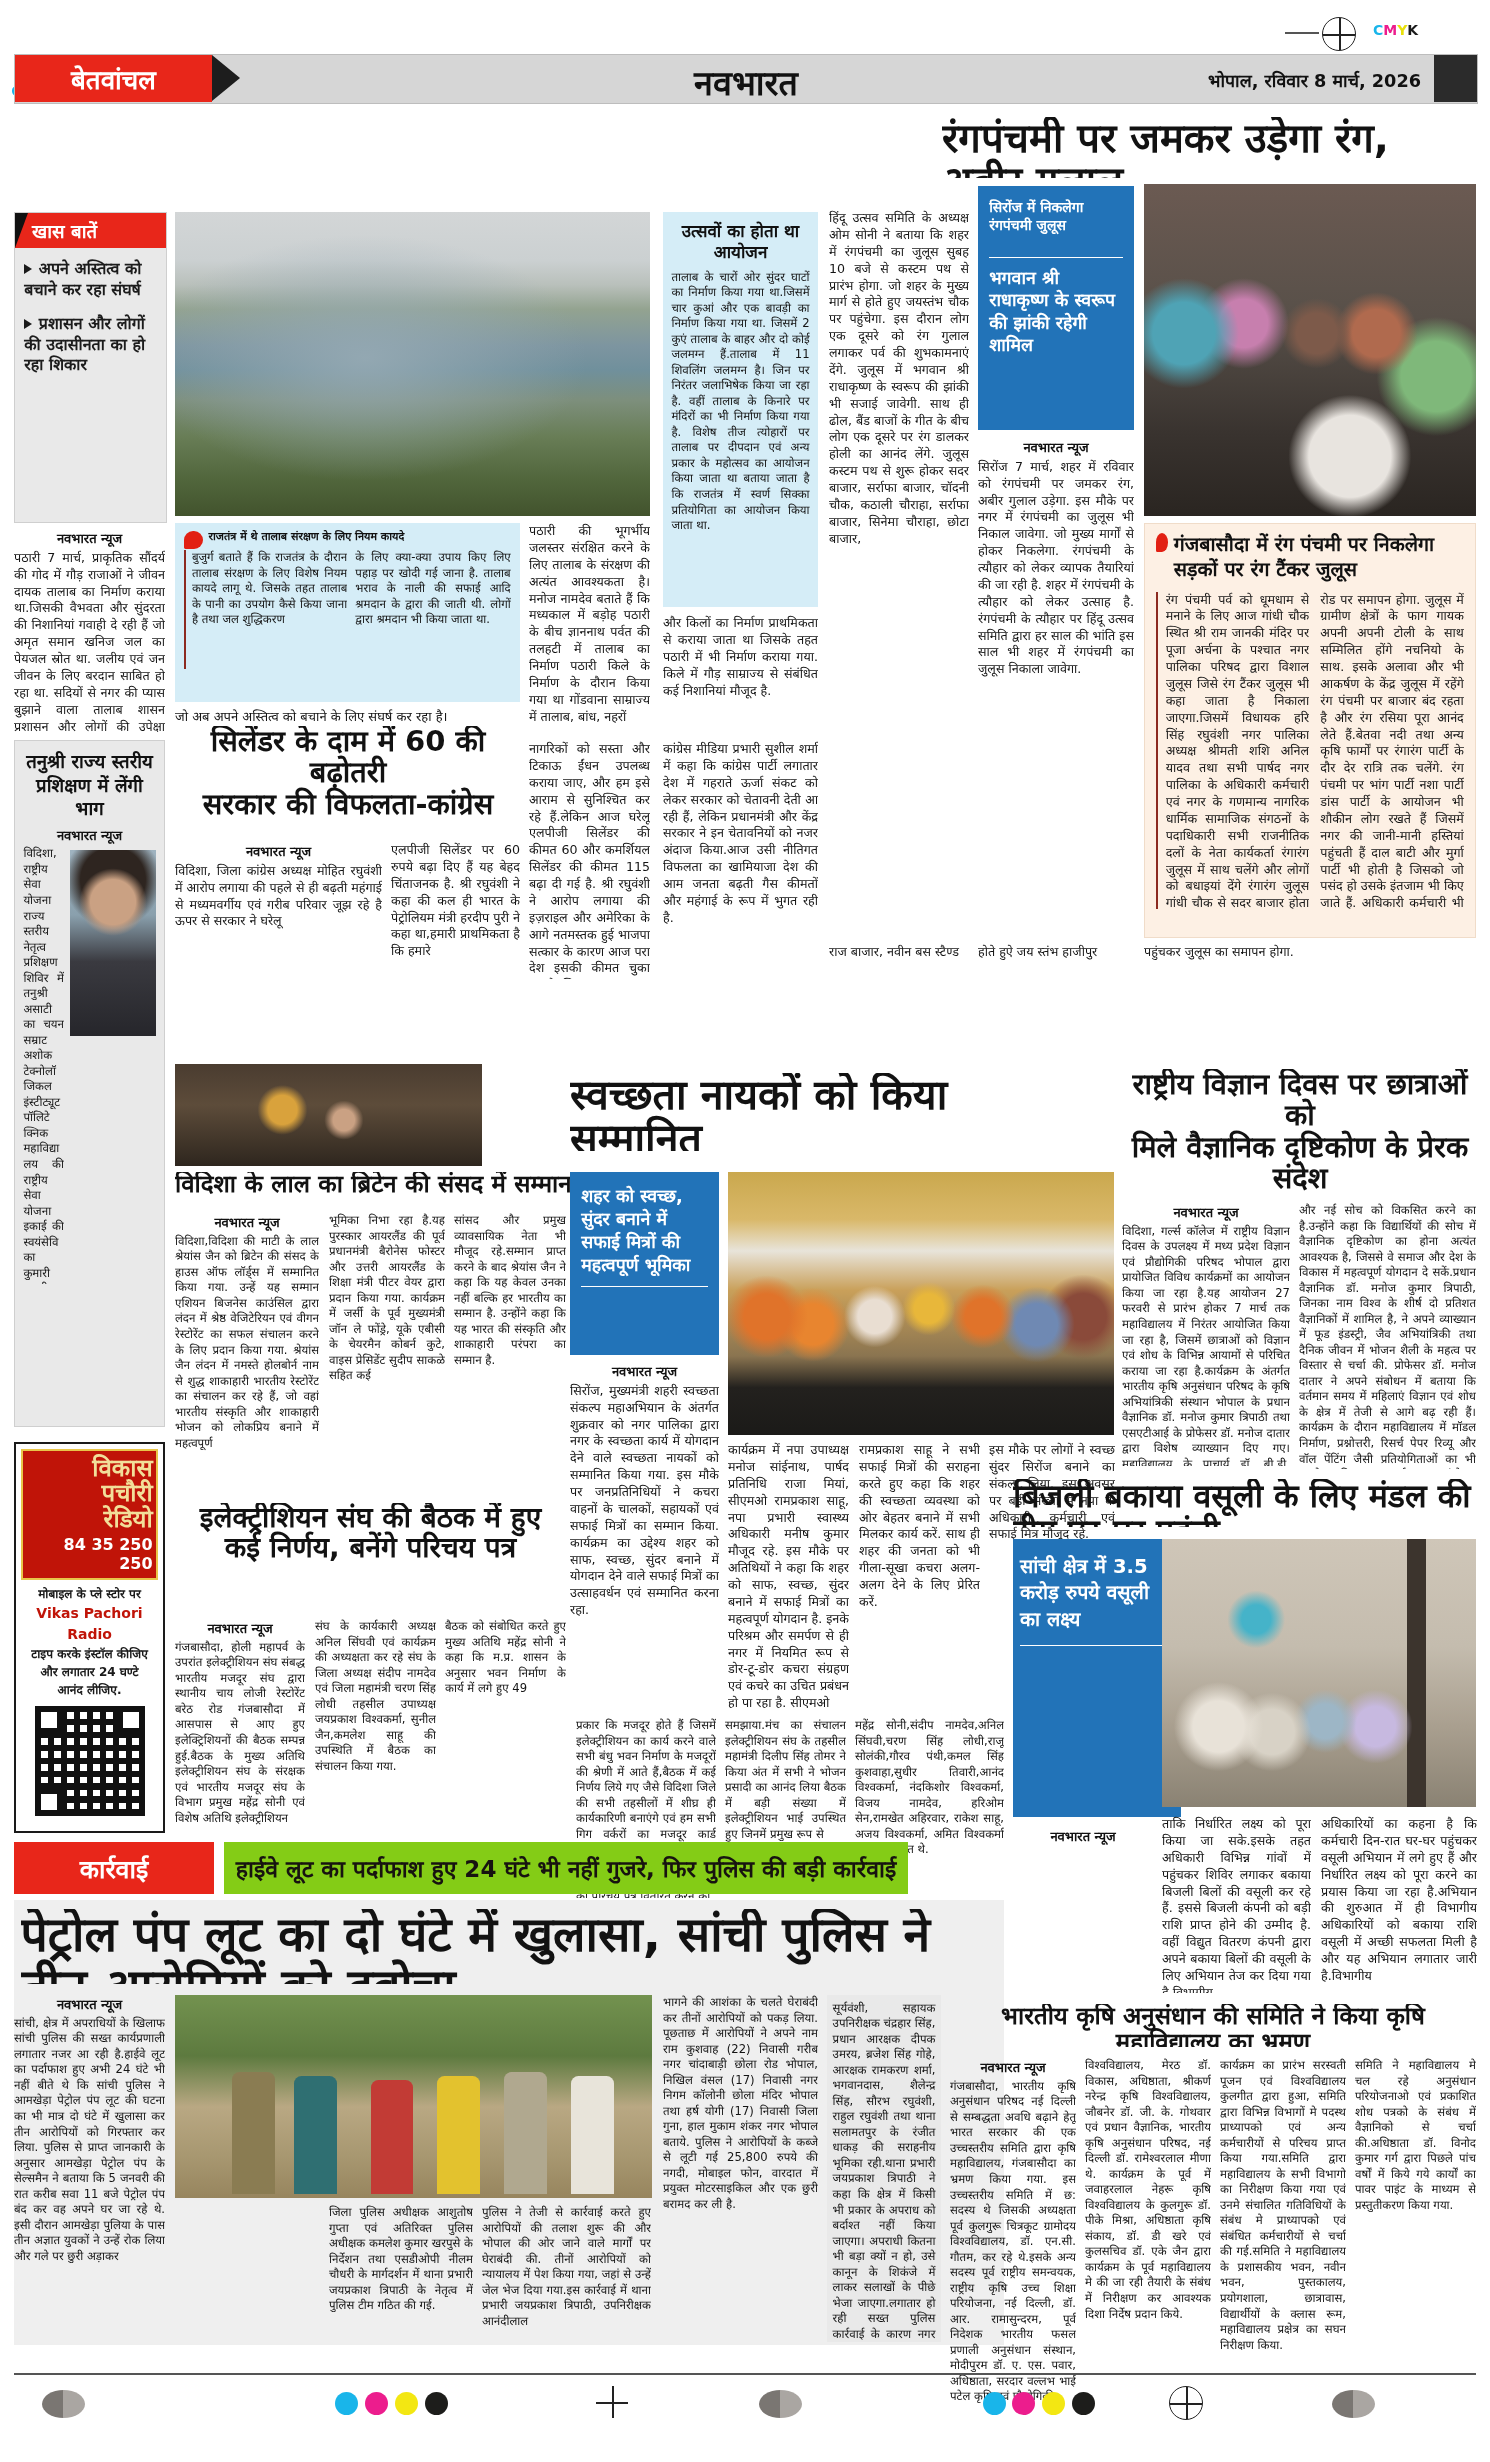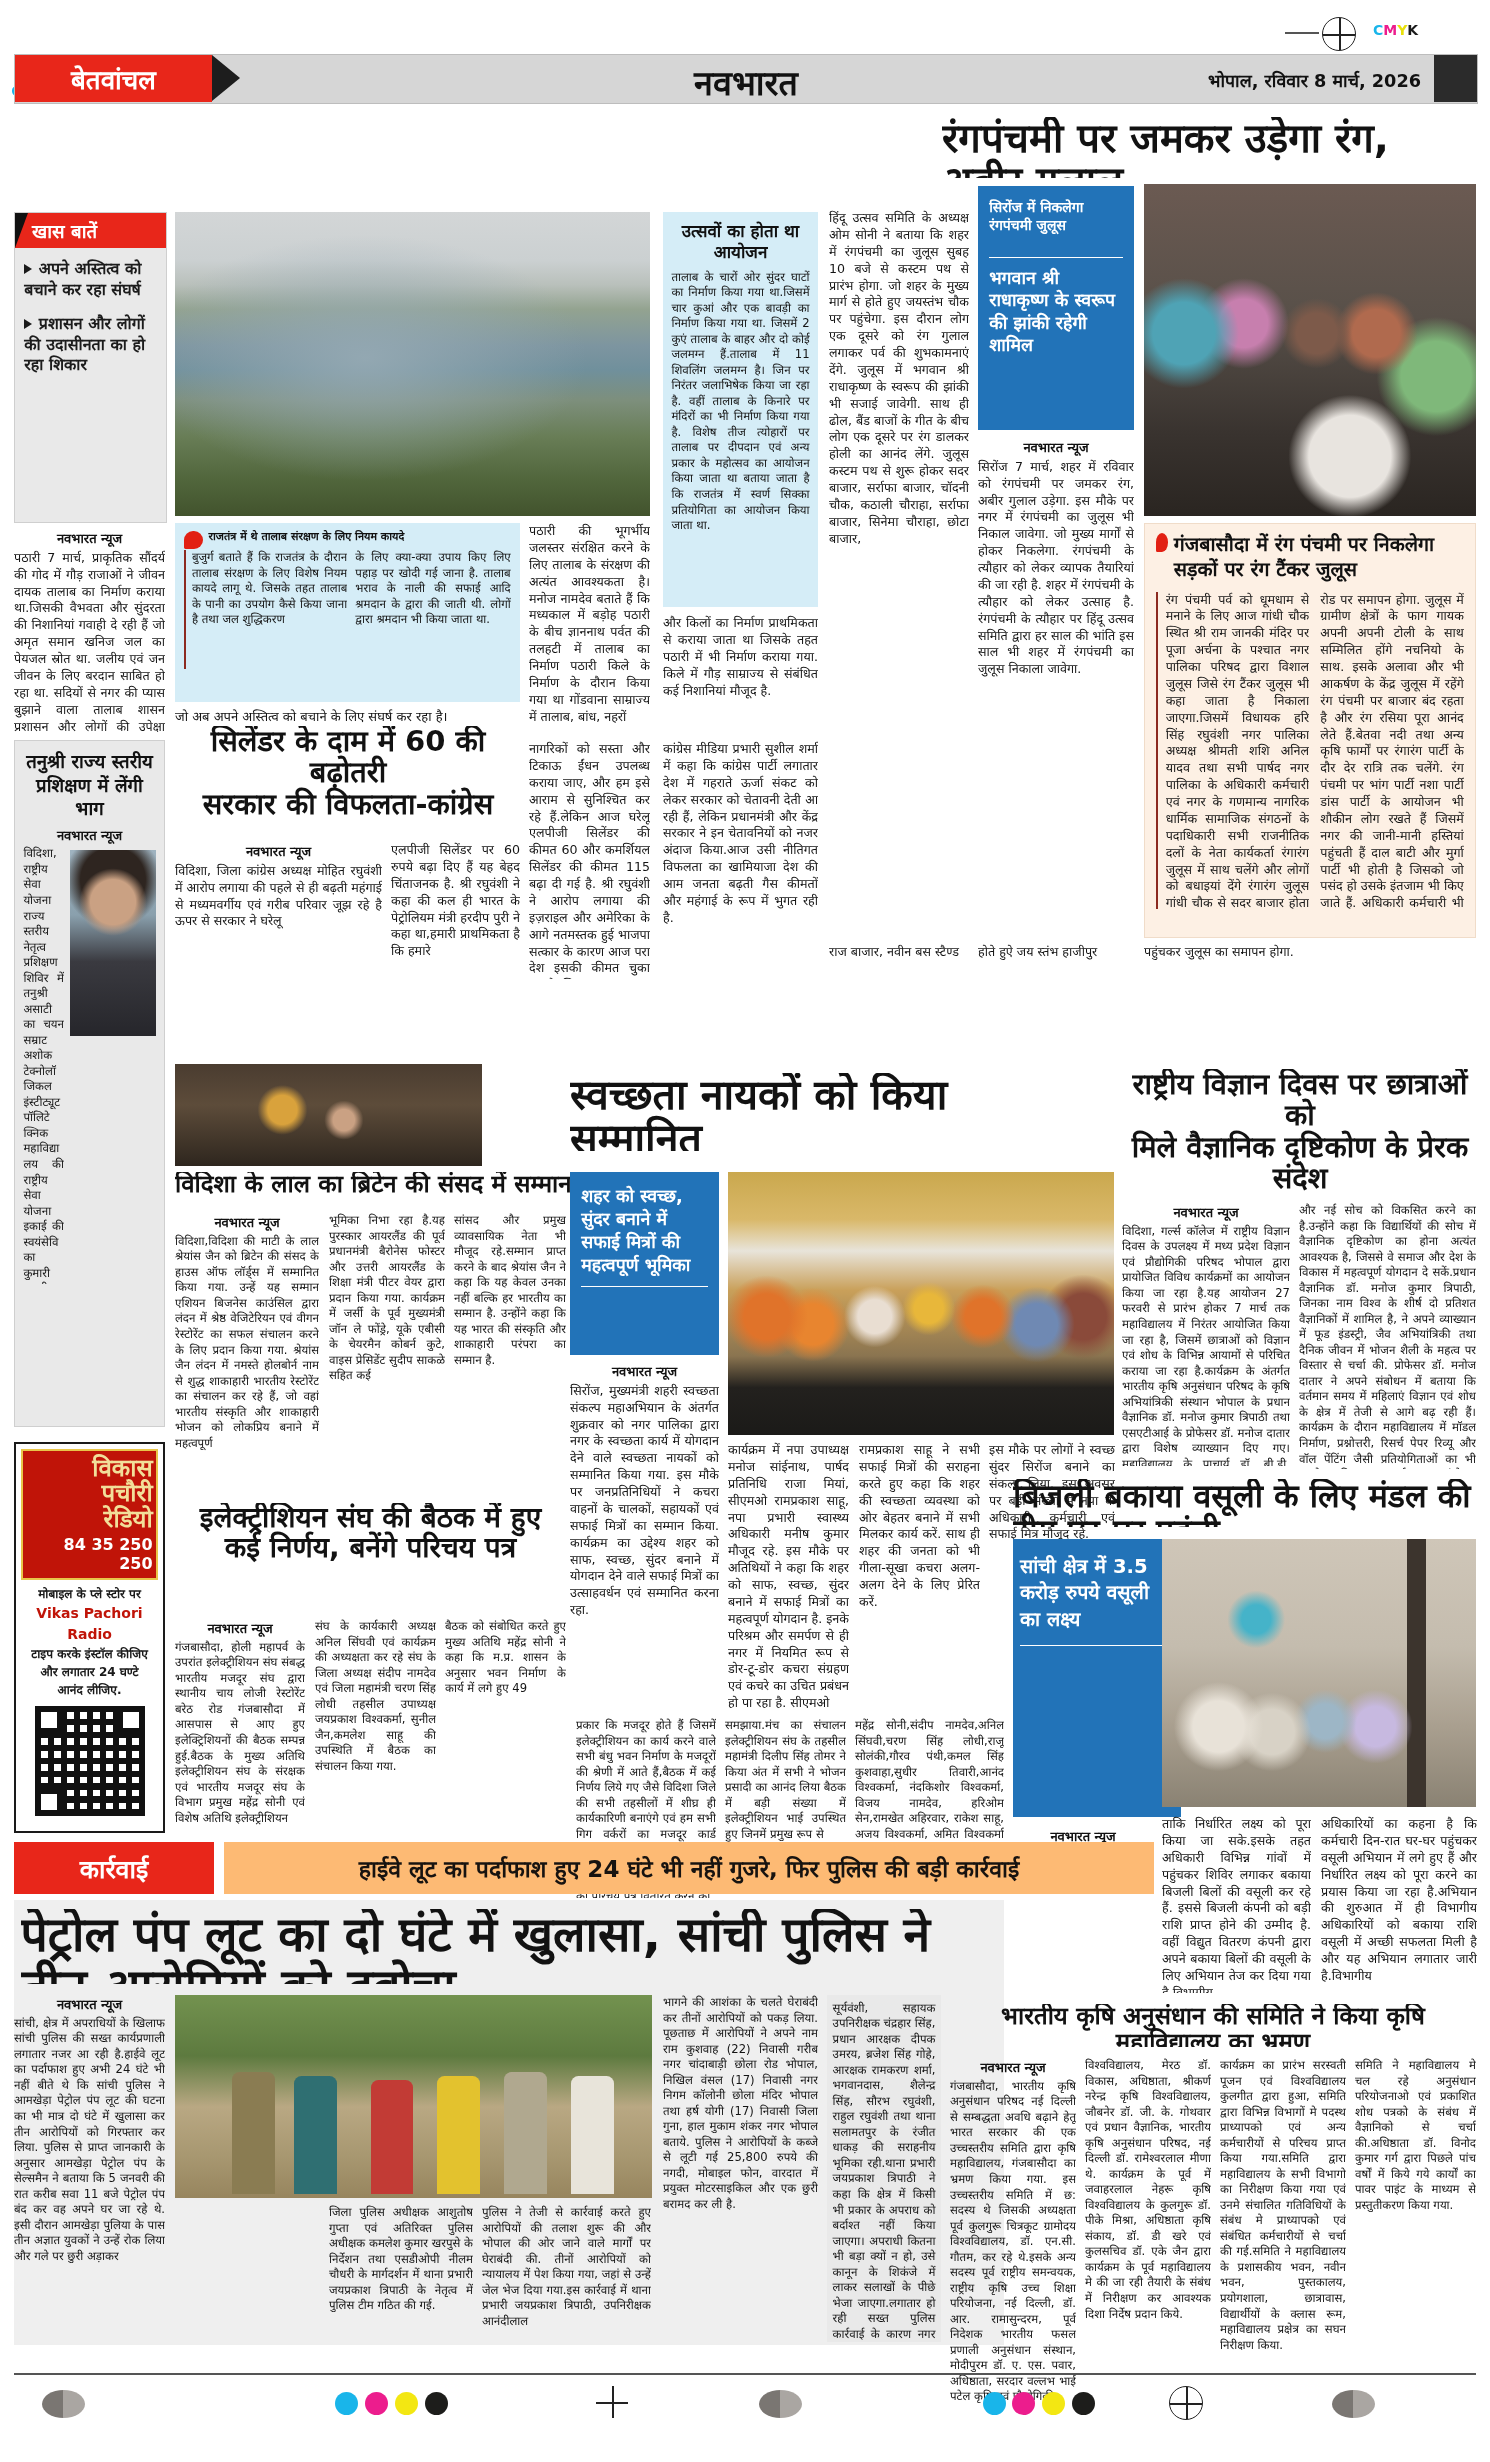--- a/index.html
+++ b/index.html
@@ -227,21 +227,21 @@
       linear-gradient(180deg,#cfc6b8 0%,#c4bcae 40%,#a99f8f 70%,#8a8273 100%);"></div>
   <div class="abs" style="left:1013px;top:1827px;width:140px;height:166px;">
     <div class="byline">नवभारत न्यूज</div>
   </div>
   <div class="abs bt" style="left:1162px;top:1816px;width:149px;height:177px;">ताकि निर्धारित लक्ष्य को पूरा किया जा सके.इसके तहत अधिकारी विभिन्न गांवों में पहुंचकर शिविर लगाकर बकाया बिजली बिलों की वसूली कर रहे हैं. इससे बिजली कंपनी को बड़ी राशि प्राप्त होने की उम्मीद है. वहीं विद्युत वितरण कंपनी द्वारा अपने बकाया बिलों की वसूली के लिए अभियान तेज कर दिया गया है.विभागीय</div>
   <div class="abs bt" style="left:1321px;top:1816px;width:156px;height:177px;">अधिकारियों का कहना है कि कर्मचारी दिन-रात घर-घर पहुंचकर वसूली अभियान में लगे हुए हैं और निर्धारित लक्ष्य को पूरा करने का प्रयास किया जा रहा है.अभियान की शुरुआत में ही विभागीय अधिकारियों को बकाया राशि वसूली में अच्छी सफलता मिली है और यह अभियान लगातार जारी है.विभागीय</div>
 
   <div class="abs" style="left:14px;top:1842px;width:200px;height:52px;background:#e8261a;display:flex;align-items:center;justify-content:center;">
     <span style="color:#fff;font-weight:900;font-size:25px;">कार्रवाई</span>
   </div>
-  <div class="abs" style="left:224px;top:1842px;width:930px;height:52px;background:#fdba74;display:flex;align-items:center;justify-content:center;">
+  <div class="abs" style="left:224px;top:1842px;width:684px;height:52px;background:#84cc16;display:flex;align-items:center;justify-content:center;">
     <span style="color:#171310;font-weight:900;font-size:23px;">हाईवे लूट का पर्दाफाश हुए 24 घंटे भी नहीं गुजरे, फिर पुलिस की बड़ी कार्रवाई</span>
   </div>
 
   <div class="abs" style="left:14px;top:1900px;width:990px;height:445px;background:#efefef;"></div>
 
   <div class="abs hl" style="left:20.5px;top:1909px;width:978px;height:75px;font-size:48px;">पेट्रोल पंप लूट का दो घंटे में खुलासा, सांची पुलिस ने तीन आरोपियों को दबोचा</div>
 
   <div class="abs" style="left:14px;top:1995px;width:151px;height:347px;">
     <div class="byline">नवभारत न्यूज</div>
     <div class="bt small" style="height:324px;">सांची, क्षेत्र में अपराधियों के खिलाफ सांची पुलिस की सख्त कार्यप्रणाली लगातार नजर आ रही है.हाईवे लूट का पर्दाफाश हुए अभी 24 घंटे भी नहीं बीते थे कि सांची पुलिस ने आमखेड़ा पेट्रोल पंप लूट की घटना का भी मात्र दो घंटे में खुलासा कर तीन आरोपियों को गिरफ्तार कर लिया. पुलिस से प्राप्त जानकारी के अनुसार आमखेड़ा पेट्रोल पंप के सेल्समैन ने बताया कि 5 जनवरी की रात करीब सवा 11 बजे पेट्रोल पंप बंद कर वह अपने घर जा रहे थे. इसी दौरान आमखेड़ा पुलिया के पास तीन अज्ञात युवकों ने उन्हें रोक लिया और गले पर छुरी अड़ाकर</div>

